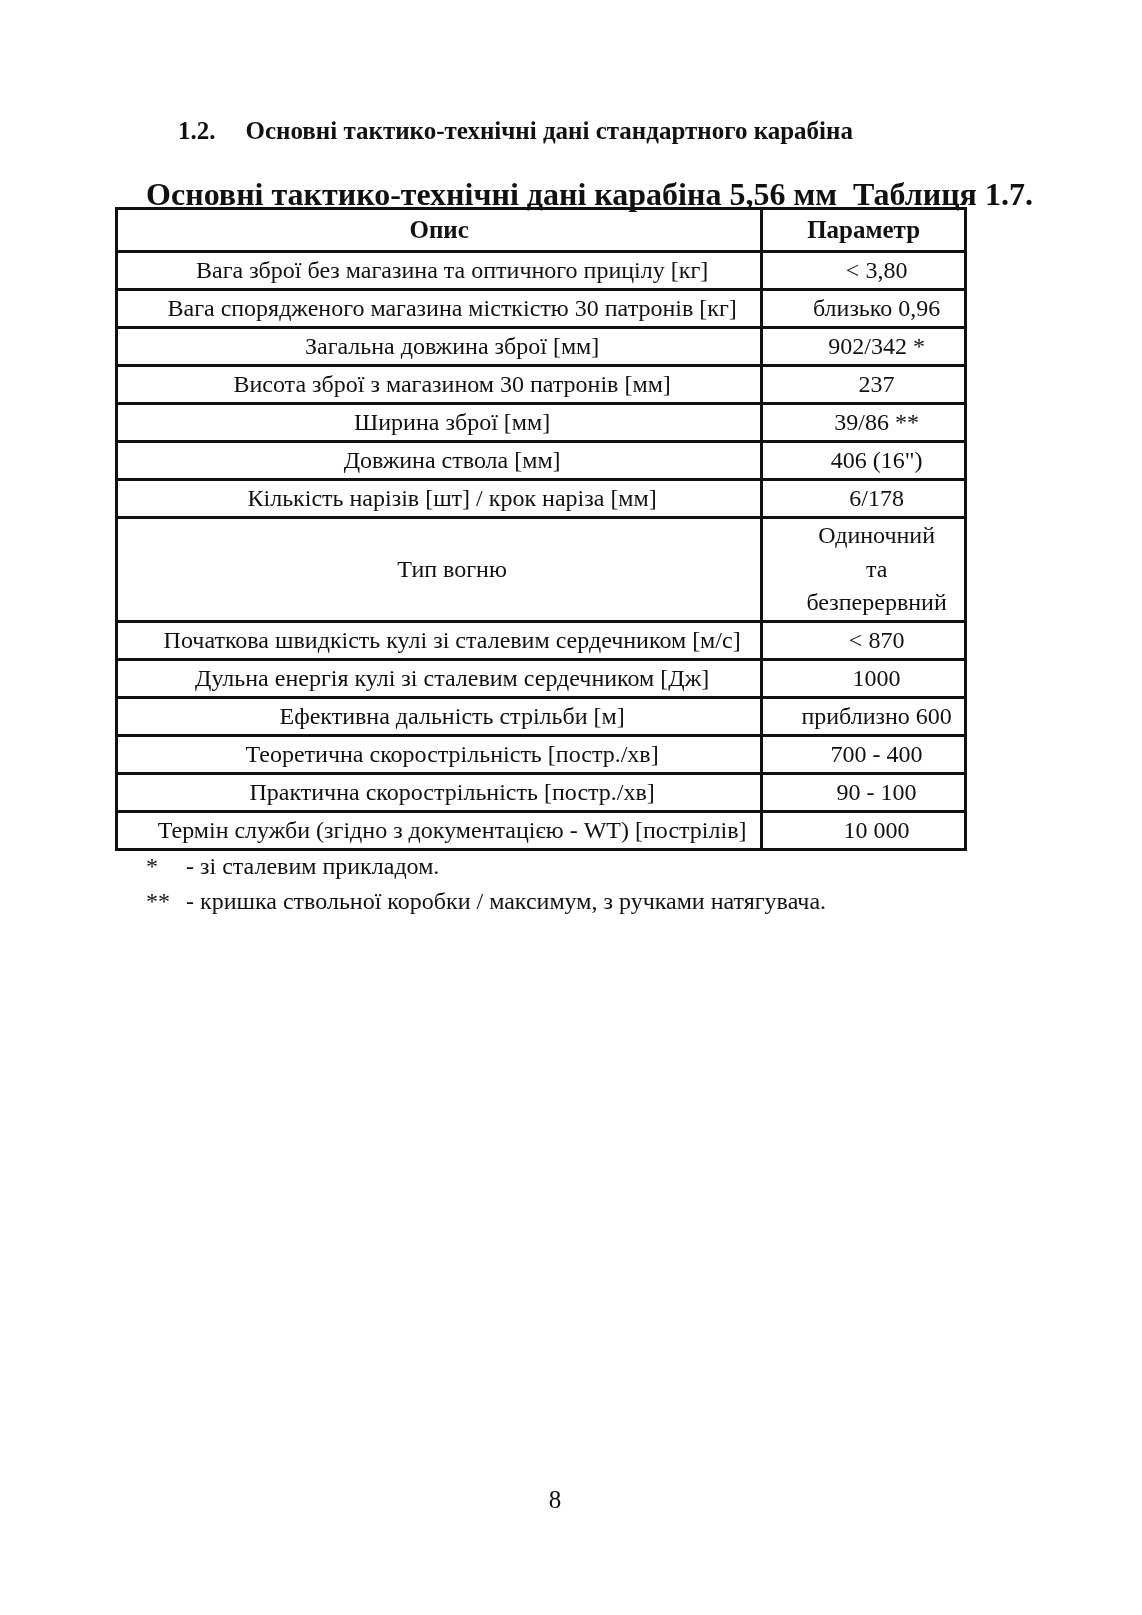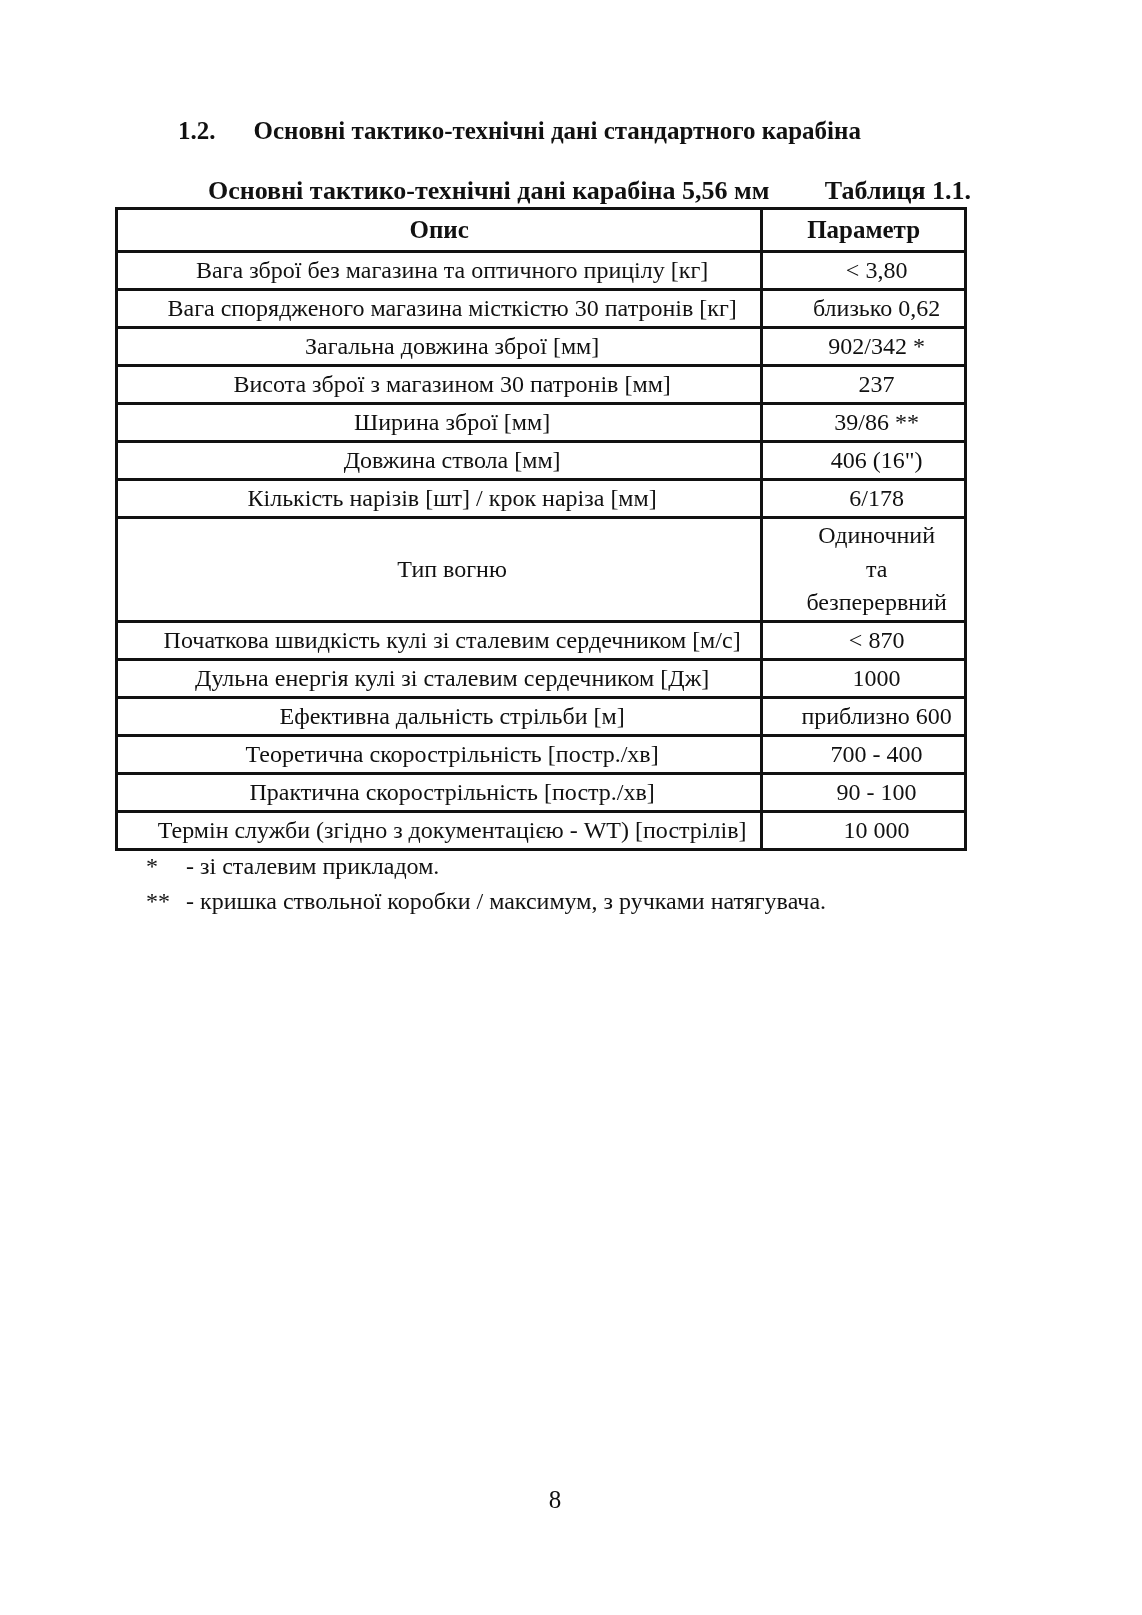--- a/index.html
+++ b/index.html
@@ -6,26 +6,26 @@
   .page {
     position:relative; width:1142px; height:1615px;
     background:#ffffff; color:#111;
     font-family:"Liberation Serif", serif; overflow:hidden;
   }
   .heading {
     position:absolute; left:178px; top:116px;
     display:flex; font-weight:bold; font-size:25px; line-height:1.2;
     white-space:nowrap;
   }
-  .heading-number { margin-right:38px; }
+  .heading-number { margin-right:30px; }
   .title-row {
     position:absolute; left:115px; top:177px; width:856px;
     box-sizing:border-box; padding-left:93px;
-    display:flex; justify-content:space-between; align-items:baseline;
-    font-weight:bold; font-size:26px; line-height:1.1; white-space:nowrap;gap:16px;
+    display:flex; justify-content:center; align-items:baseline;
+    font-weight:bold; font-size:32px; line-height:1.1; white-space:nowrap;gap:16px;
   }
   table.spec-table {
     position:absolute; left:115px; top:207px; width:852px;
     border-collapse:collapse; table-layout:fixed;
     border:3px solid #111;
   }
   .spec-table th, .spec-table td {
     border:3px solid #111; text-align:center; vertical-align:middle;
     padding:0 6px; overflow:hidden;
   }
@@ -47,42 +47,42 @@
 
 <div class="page">
 
   <div class="heading">
     <span class="heading-number">1.2.</span>
     <span>Основні тактико-технічні дані стандартного карабіна</span>
   </div>
 
   <div class="title-row">
     <span>Основні тактико-технічні дані карабіна 5,56 мм</span>
-    <span>Таблиця 1.1.</span>
+    <span>Таблиця 1.7.</span>
   </div>
 
   <table class="spec-table">
     <colgroup>
       <col style="width:76%">
       <col style="width:24%">
     </colgroup>
     <thead>
       <tr>
         <th>Опис</th>
         <th>Параметр</th>
       </tr>
     </thead>
     <tbody>
         <tr>
       <td>Вага зброї без магазина та оптичного прицілу [кг]</td>
       <td>&lt; 3,80</td>
     </tr>
         <tr>
       <td>Вага спорядженого магазина місткістю 30 патронів [кг]</td>
-      <td>близько 0,62</td>
+      <td>близько 0,96</td>
     </tr>
         <tr>
       <td>Загальна довжина зброї [мм]</td>
       <td>902/342 *</td>
     </tr>
         <tr>
       <td>Висота зброї з магазином 30 патронів [мм]</td>
       <td>237</td>
     </tr>
         <tr>

